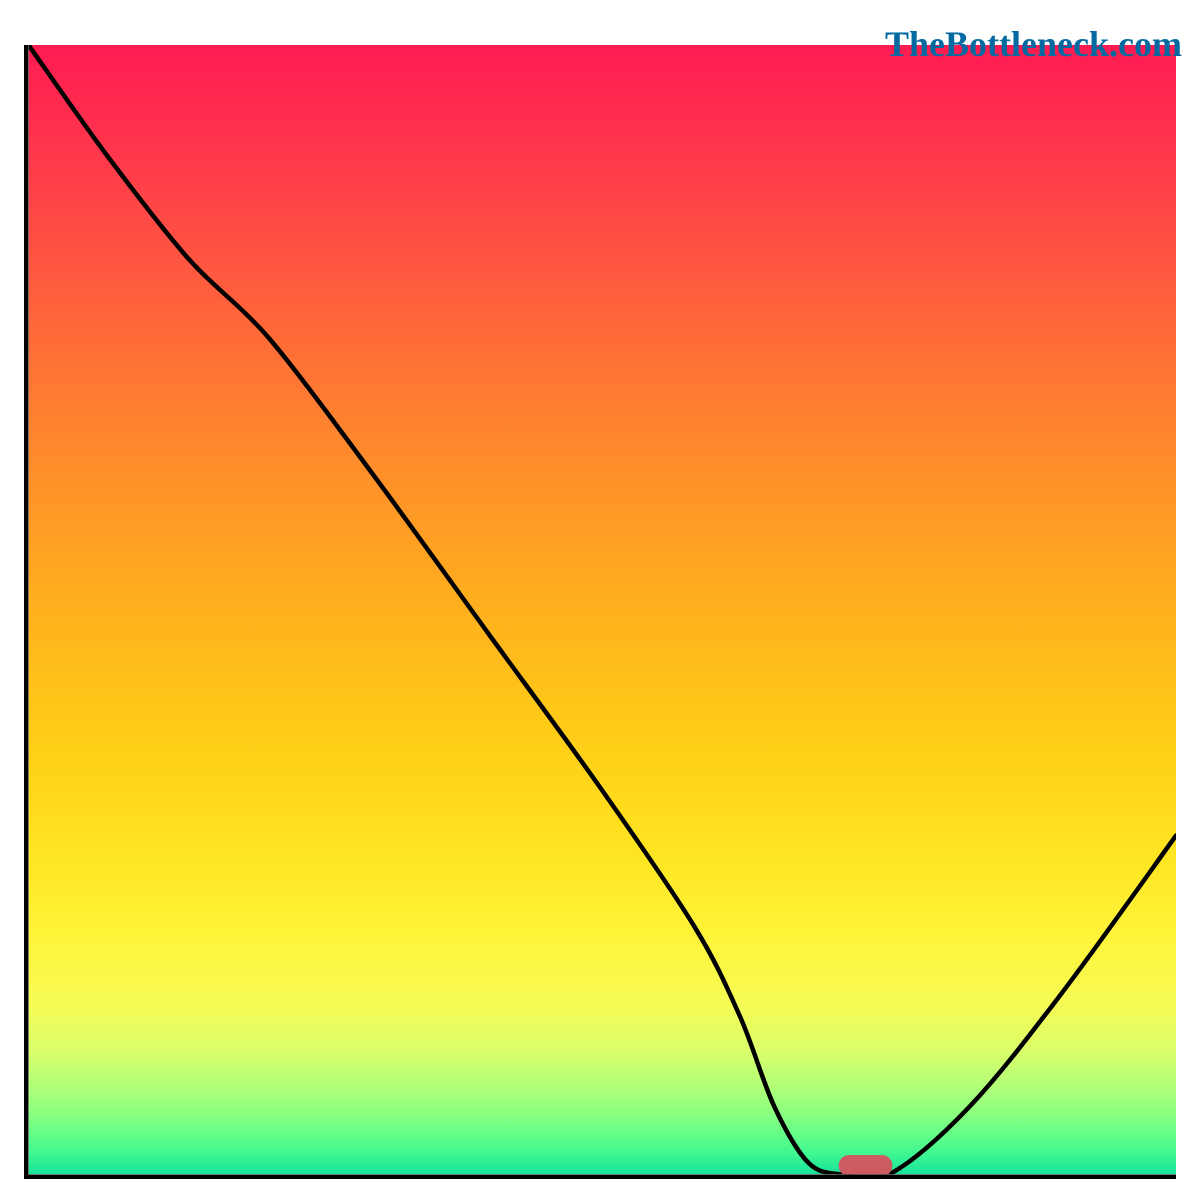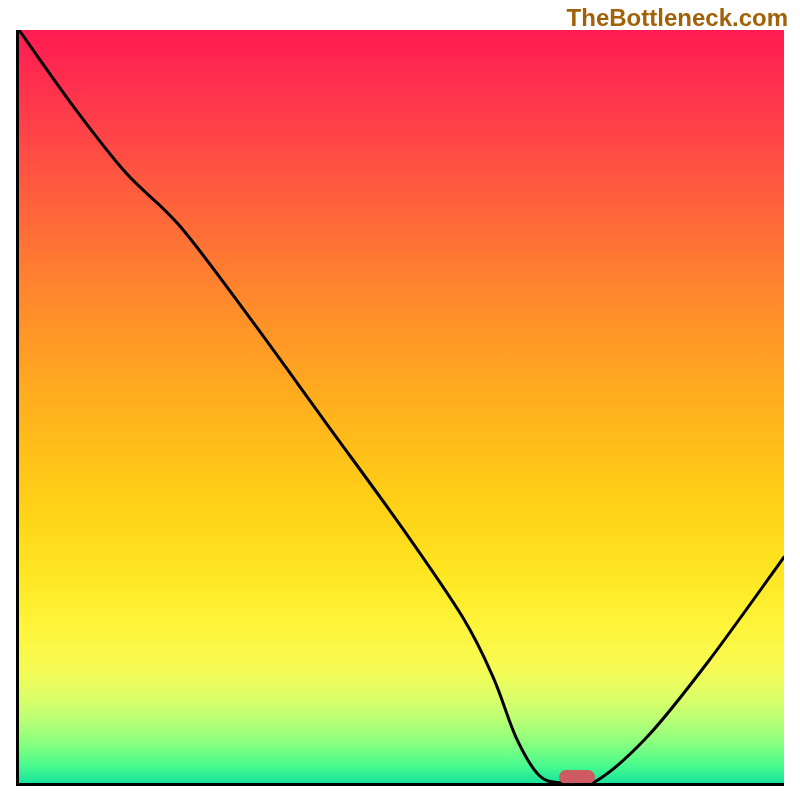--- a/index.html
+++ b/index.html
@@ -4,26 +4,26 @@
 <style>
   * { margin: 0; padding: 0; box-sizing: border-box; }
   html, body { width: 800px; height: 800px; overflow: hidden; background: #fff; }
   .chart-wrap {
     position: relative;
     width: 800px;
     height: 800px;
   }
   .credit {
     position: absolute;
-    top: 4px;
+    top: 17px;
     right: 12px;
-    font-family: Liberation Sans, sans-serif;
+    font-family: Liberation Serif, serif;
     font-size: 24px;
     font-weight: bold;
-    color: #a16207;
+    color: #0369a1;
     z-index: 5;
   }
   .plot-border {
     position: absolute;
     left: 16px;
     top: 30px;
     width: 768px;
     height: 756px;
     border-left: 3px solid #000;
     border-bottom: 3px solid #000;

